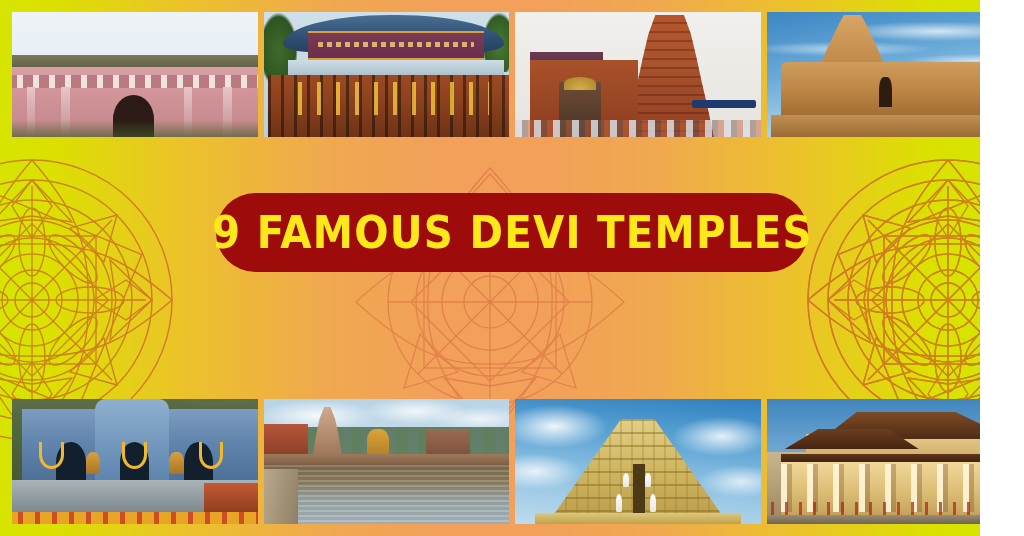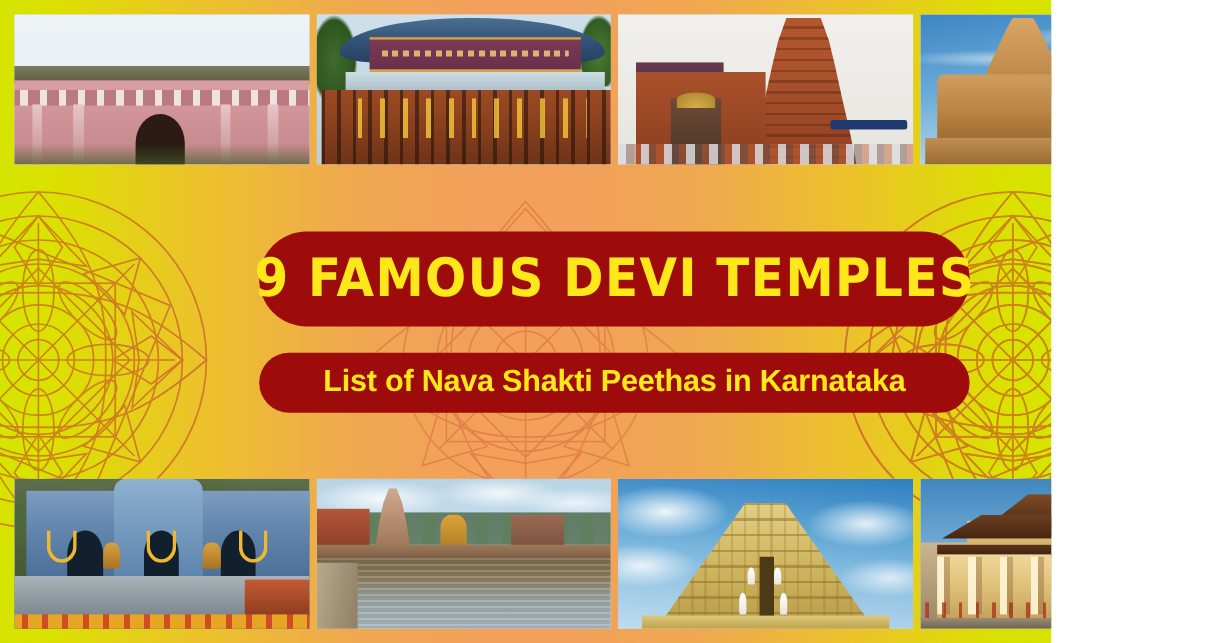--- a/index.html
+++ b/index.html
@@ -4,21 +4,21 @@
 <style>
   * { box-sizing: border-box; margin: 0; padding: 0; }
   html, body {
     width: 1024px; height: 536px;
     overflow: hidden;
     font-family: "Liberation Sans", sans-serif;
   }
 
   #banner {
     position: relative;
-    width: 876px; height: 536px;
+    width: 980px; height: 536px;
     background:
       linear-gradient(90deg,
         #d6e400 0%,
         #dbe100 5%,
         #ebc428 18%,
         #f0a94f 33%,
         #f2a05a 45%,
         #f2a05a 55%,
         #f0a94f 67%,
         #ebc428 82%,
@@ -539,23 +539,20 @@
       <div class="shape body"></div>
       <div class="shape niche"></div>
       <div class="shape plinth"></div>
     </div>
   </div>
 
   <div class="pill pill-title">
     <span>9 FAMOUS DEVI TEMPLES</span>
   </div>
 
-  <div class="pill pill-sub">
-    <span>List of Nava Shakti Peethas in Karnataka</span>
-  </div>
 
   <div class="strip strip-bottom">
 
     <div class="photo b1">
       <div class="sky"></div>
       <div class="shape hills"></div>
       <div class="shape facade"></div>
       <div class="shape tower"></div>
       <div class="niche n1"></div>
       <div class="niche n2"></div>

